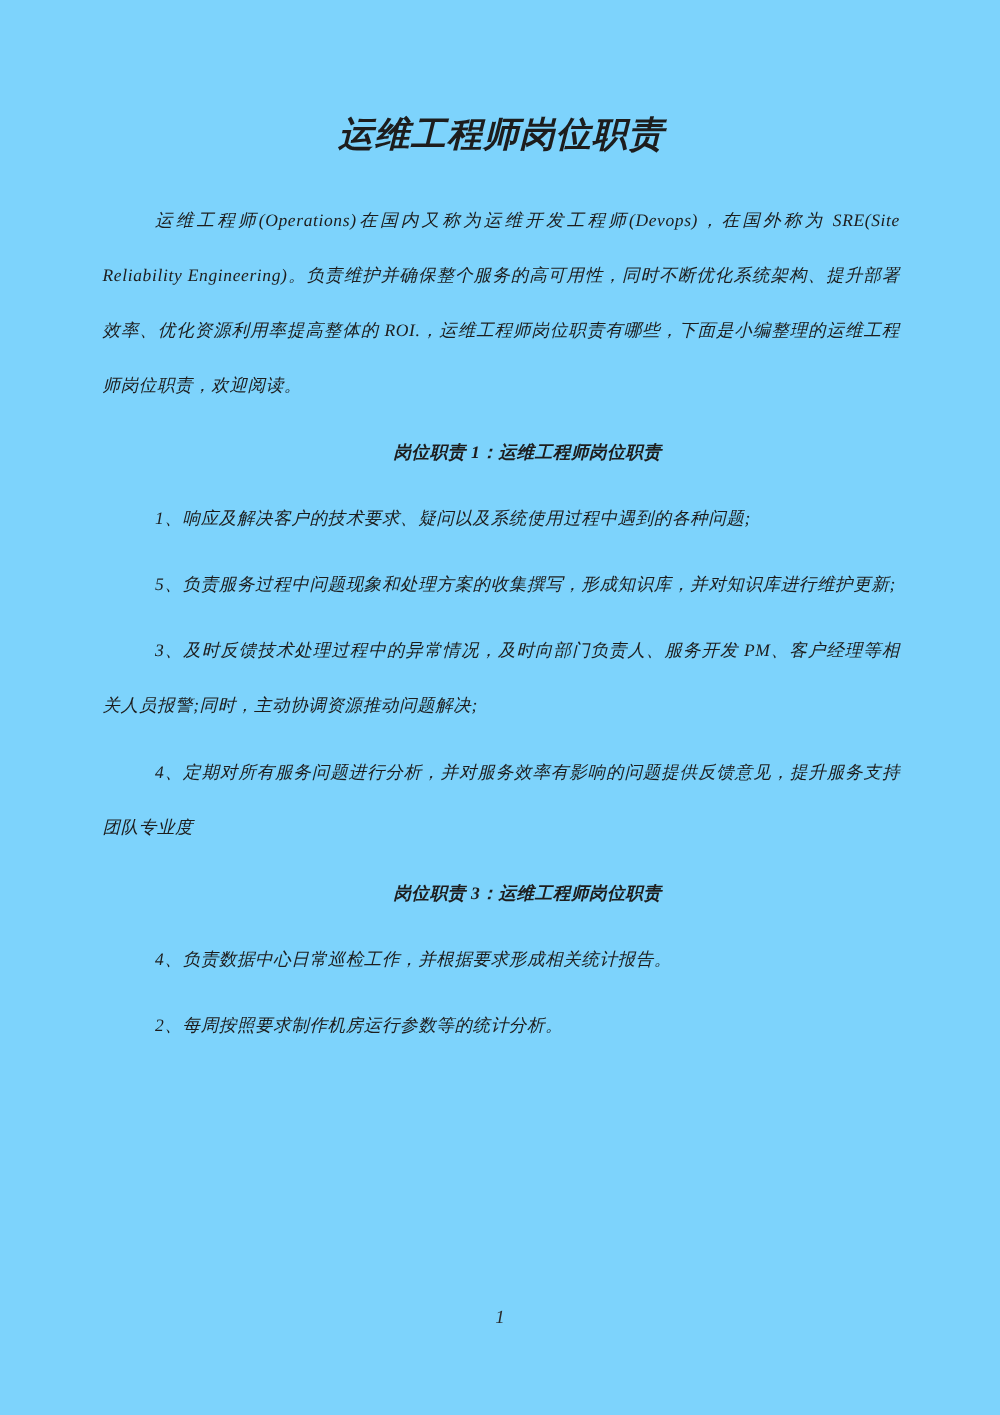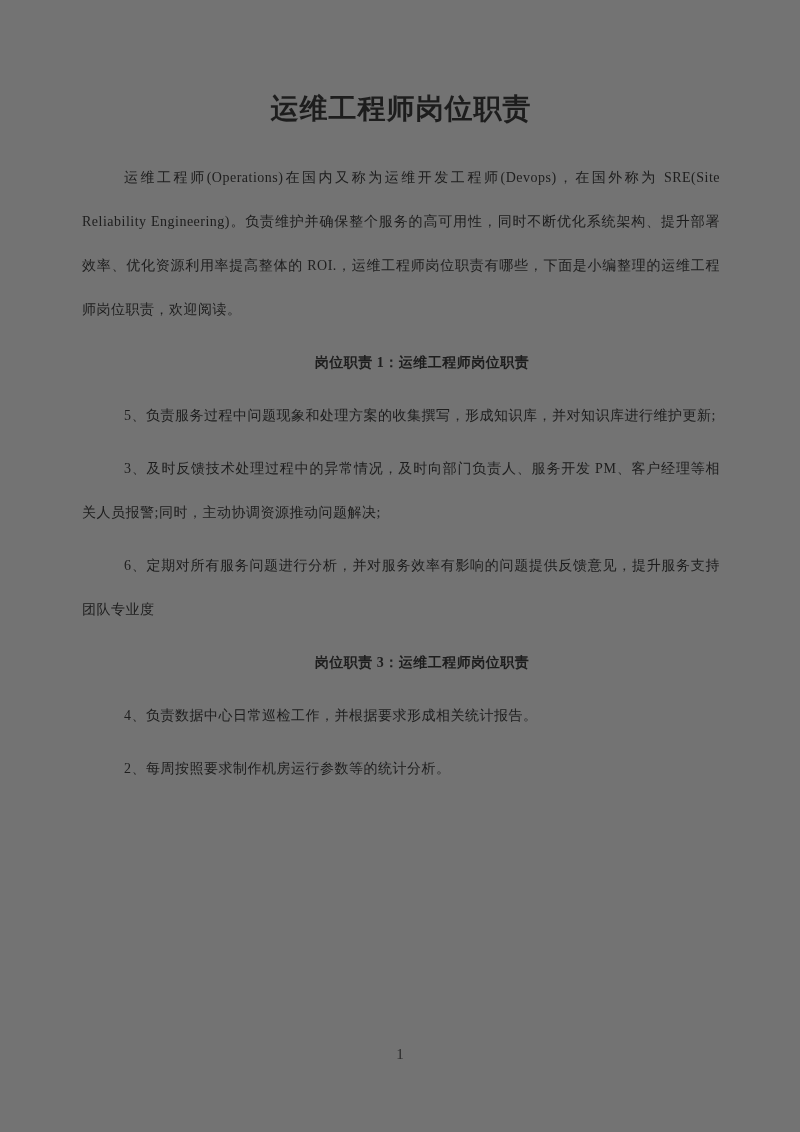--- a/index.html
+++ b/index.html
@@ -10,22 +10,23 @@
     width: 800px;
     height: 1132px;
     background: #ffffff;
     font-family: "Liberation Serif", "DejaVu Serif", serif;
     color: #1d1d1d;
   }
   .page {
     position: relative;
     width: 800px;
     height: 1132px;
-    background: #737373;
+    background: #7dd3fc;
     overflow: hidden;
+    font-style: italic;
   }
   .content {
     padding: 88px 80px 0 82px;
   }
   .doc-title {
     margin: 0 0 26px 0;
     font-size: 28px;
     line-height: 42px;
     font-weight: 700;
     text-align: center;
@@ -59,26 +60,27 @@
 
 <div class="page">
   <div class="content">
 
     <h1 class="doc-title">运维工程师岗位职责</h1>
 
     <p class="para">运维工程师(Operations)在国内又称为运维开发工程师(Devops)，在国外称为 SRE(Site Reliability Engineering)。负责维护并确保整个服务的高可用性，同时不断优化系统架构、提升部署效率、优化资源利用率提高整体的 ROI.，运维工程师岗位职责有哪些，下面是小编整理的运维工程师岗位职责，欢迎阅读。</p>
 
     <p class="para section-heading">岗位职责 1：运维工程师岗位职责</p>
 
+    <p class="para">1、响应及解决客户的技术要求、疑问以及系统使用过程中遇到的各种问题;</p>
 
     <p class="para">5、负责服务过程中问题现象和处理方案的收集撰写，形成知识库，并对知识库进行维护更新;</p>
 
     <p class="para">3、及时反馈技术处理过程中的异常情况，及时向部门负责人、服务开发 PM、客户经理等相关人员报警;同时，主动协调资源推动问题解决;</p>
 
-    <p class="para">6、定期对所有服务问题进行分析，并对服务效率有影响的问题提供反馈意见，提升服务支持团队专业度</p>
+    <p class="para">4、定期对所有服务问题进行分析，并对服务效率有影响的问题提供反馈意见，提升服务支持团队专业度</p>
 
     <p class="para section-heading">岗位职责 3：运维工程师岗位职责</p>
 
     <p class="para">4、负责数据中心日常巡检工作，并根据要求形成相关统计报告。</p>
 
     <p class="para">2、每周按照要求制作机房运行参数等的统计分析。</p>
 
   </div>
 
   <div class="page-number">1</div>

